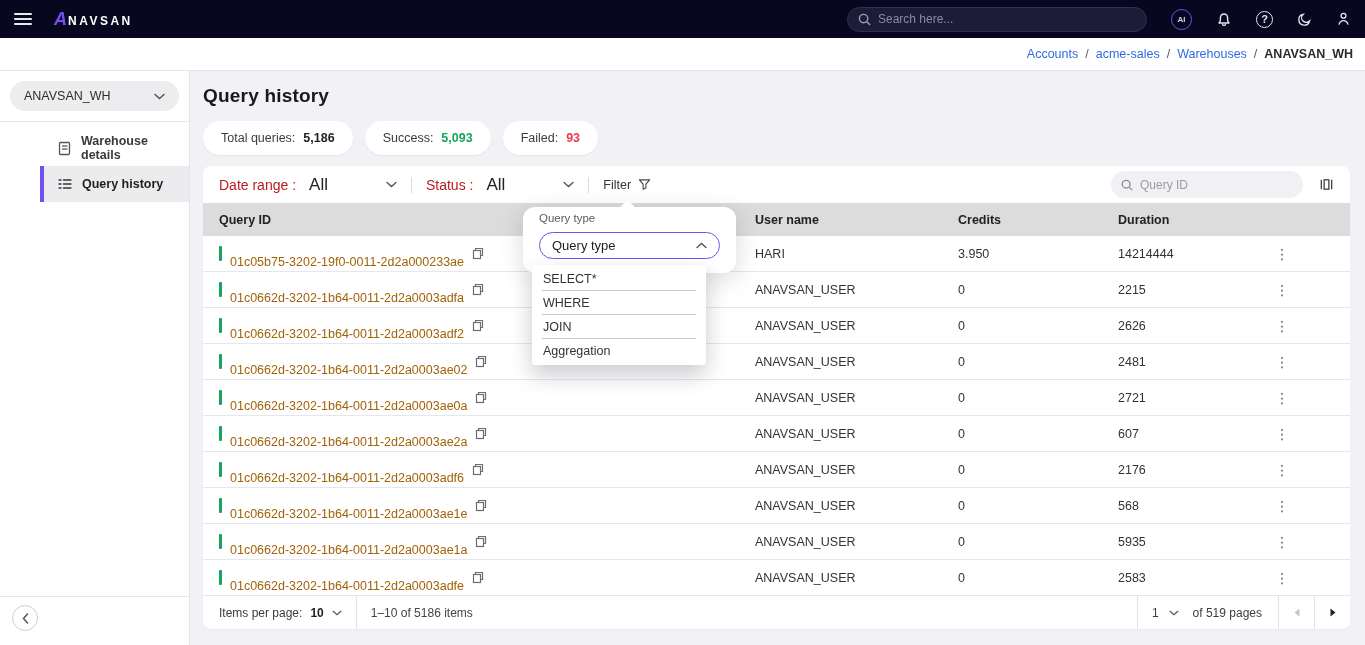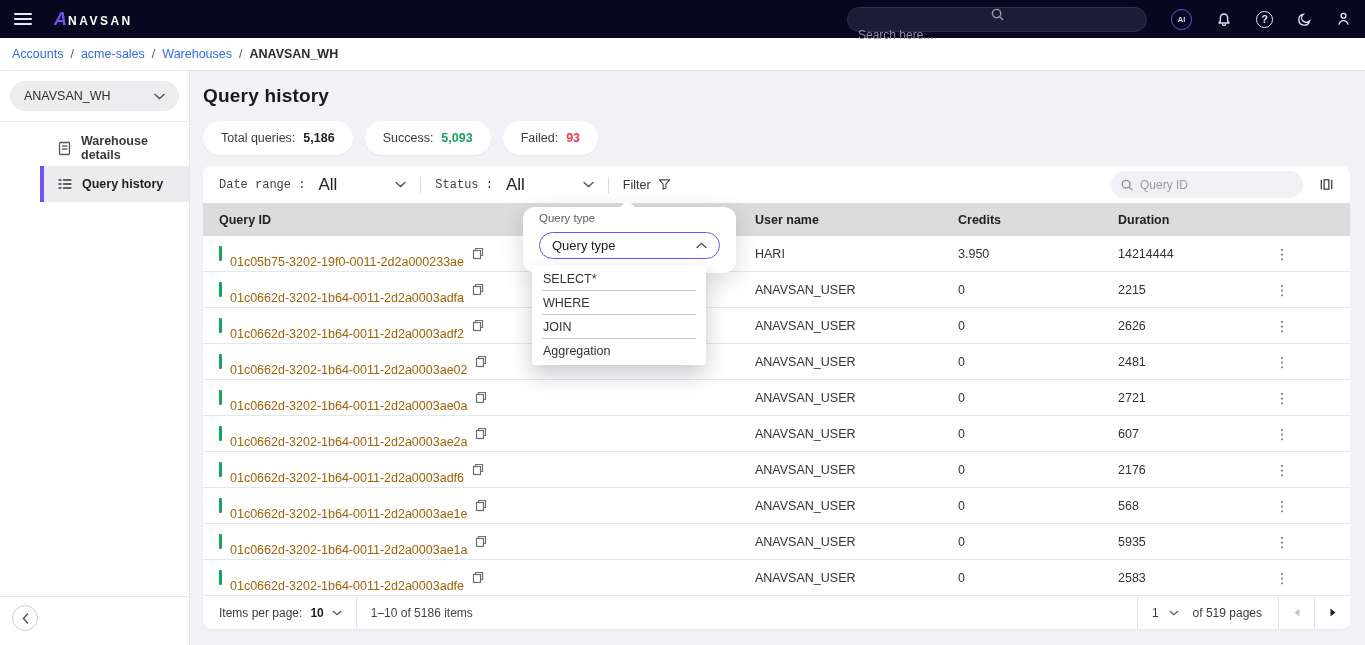--- a/index.html
+++ b/index.html
@@ -9,33 +9,33 @@
 
   
   .topnav { height:38px; background:#07071f; display:flex; align-items:center; padding:0 14px; }
   .hamburger { width:18px; display:flex; flex-direction:column; gap:3px; cursor:pointer; }
   .hamburger span { height:2px; background:#e8e8f2; border-radius:1px; }
   .brand { margin-left:22px; display:flex; align-items:baseline; cursor:pointer; }
   .brand .initial { color:#7450f0; font-size:18px; font-weight:700; font-style:italic; margin-right:1px; }
   .brand .rest { color:#fff; font-size:12px; font-weight:600; letter-spacing:2.5px; }
   .nav-right { margin-left:auto; display:flex; align-items:center; gap:24px; }
   .nav-search { width:300px; height:25px; background:#1c1c38; border:1px solid #31314f; border-radius:13px;
-    display:flex; align-items:center; padding:0 10px; gap:7px;flex-direction:column; }
+    display:flex; align-items:center; padding:0 10px; gap:7px; }
   .nav-search input { background:transparent; border:none; outline:none; color:#cfcfdd; font-size:12px; width:100%;
     font-family:"Liberation Sans", sans-serif; }
   .nav-search input::placeholder { color:#8a8aa0; }
   .ai-badge { width:21px; height:21px; border-radius:50%; border:1.5px solid #6f52ed; color:#cfcfe6;
     font-size:8px; font-weight:700; display:flex; align-items:center; justify-content:center; cursor:pointer; }
   .nav-ic { color:#e6e6f0; display:flex; align-items:center; cursor:pointer; }
   .help-circle { width:17px; height:17px; border:1.5px solid #e6e6f0; border-radius:50%; font-size:11px;
     display:flex; align-items:center; justify-content:center; color:#e6e6f0; font-weight:600; }
 
   
   .breadcrumb { height:33px; background:#fff; display:flex; align-items:center; padding:0 12px;
-    font-size:12.5px; border-bottom:1px solid #e6e5ea; gap:7px; }
+    font-size:12.5px; border-bottom:1px solid #e6e5ea; gap:7px;justify-content:flex-end; }
   .breadcrumb a { color:#2f6be0; text-decoration:none; cursor:pointer; }
   .breadcrumb .sep { color:#5a5a5a; }
   .breadcrumb .current { color:#2b2b2b; font-weight:600; }
 
   
   .body-wrap { display:flex; height:574px; }
   .sidebar { width:190px; background:#fff; border-right:1px solid #e4e3e9; position:relative; }
   .wh-select { margin:10px; height:30px; background:#ededef; border-radius:16px; display:flex;
     align-items:center; justify-content:space-between; padding:0 14px; font-size:12.5px; font-weight:500;
     color:#2e2e2e; cursor:pointer; }
@@ -57,21 +57,21 @@
     padding:0 18px; font-size:12.5px; color:#3c3c3c; box-shadow:0 1px 2px rgba(20,20,40,.05); }
   .chip b { font-weight:700; color:#222; }
   .chip b.green { color:#18a45c; }
   .chip b.red { color:#e83a47; }
 
   .card { margin-top:11px; width:1147px; background:#fff; border-radius:8px;
     box-shadow:0 1px 2px rgba(20,20,40,.04); }
 
   
   .filterbar { height:37px; display:flex; align-items:center; padding:0 16px; border-radius:8px 8px 0 0; }
-  .f-label { color:#404040; font-size:12px;font-family:Liberation Mono, monospace; }
+  .f-label { color:#b91c1c; font-size:14px; }
   .f-value { color:#222; font-size:17px; margin-left:13px; }
   .f-group { display:flex; align-items:center; cursor:pointer; }
   .f-chev { margin-left:58px; color:#555; display:flex; }
   .vdiv { width:1px; height:16px; background:#d9d9de; margin:0 14px; }
   .filter-btn { display:flex; align-items:center; gap:7px; font-size:12.5px; color:#333; cursor:pointer; }
   .fb-right { margin-left:auto; display:flex; align-items:center; gap:16px; }
   .qid-search { width:192px; height:27px; background:#f1f0f4; border-radius:14px; display:flex;
     align-items:center; gap:7px; padding:0 10px; }
   .qid-search input { background:transparent; border:none; outline:none; font-size:12px; color:#444; width:100%;
     font-family:"Liberation Sans", sans-serif; }

